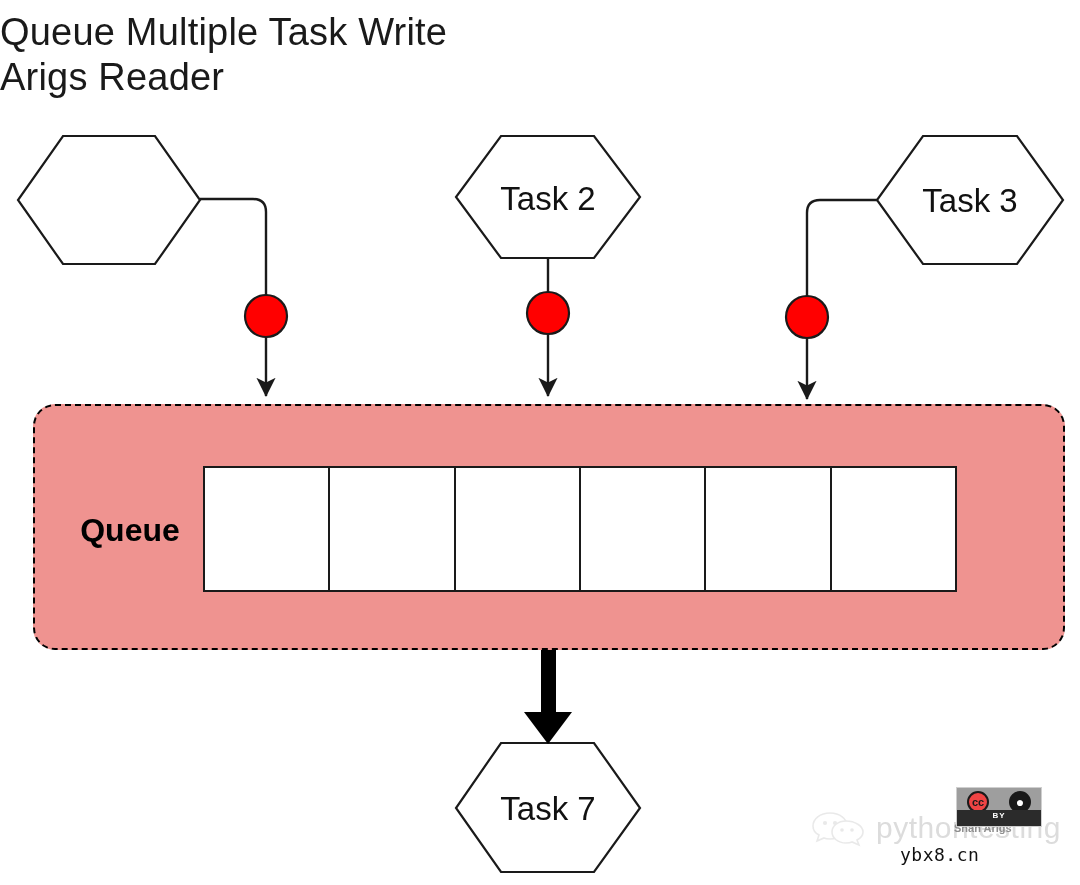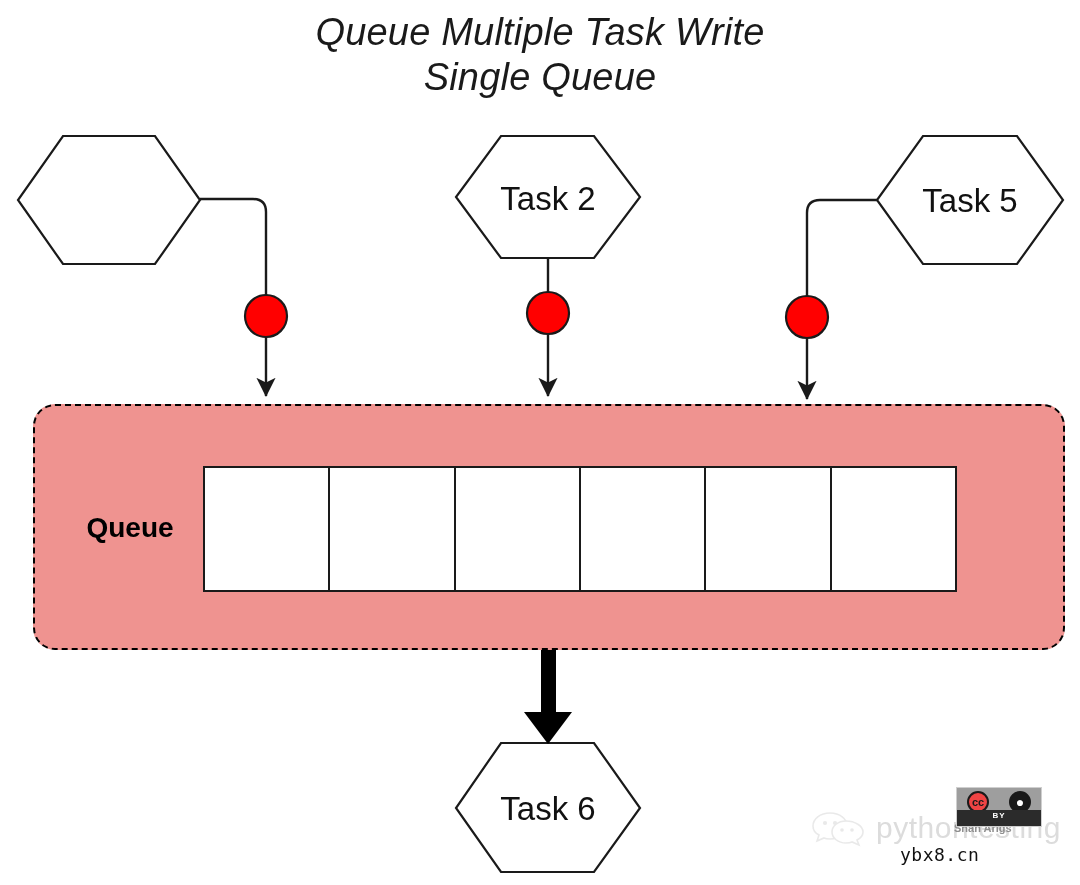--- a/index.html
+++ b/index.html
@@ -22,23 +22,21 @@
     width: 1080px;
     height: 885px;
   }
 
   
   .title-block {
     position: absolute;
     left: 0;
     top: 10px;
     width: 1080px;
-    text-align: center;
     line-height: 1.18;
-    font-style: italic;
   }
   .title-line {
     font-size: 38px;
     font-weight: 400;
     letter-spacing: 0.2px;
     color: #1a1a1a;
     display: block;
   }
 
   
@@ -72,21 +70,21 @@
     background: #ef9390;
     border: 2px dashed #000000;
     border-radius: 22px;
   }
   .queue-label {
     position: absolute;
     left: 70px;
     top: 512px;
     width: 120px;
     text-align: center;
-    font-size: 28px;
+    font-size: 32px;
     font-weight: bold;
     color: #000000;
   }
   .queue-grid {
     position: absolute;
     left: 203px;
     top: 466px;
     width: 754px;
     height: 126px;
     display: flex;
@@ -204,21 +202,21 @@
     letter-spacing: 1px;
   }
 </style>
 </head>
 <body>
 
 <div id="diagram-root">
 
   <div class="title-block">
     <span class="title-line">Queue Multiple Task Write</span>
-    <span class="title-line">Single Queue</span>
+    <span class="title-line">Arigs Reader</span>
   </div>
 
   <svg class="canvas" viewBox="0 0 1080 885" xmlns="http://www.w3.org/2000/svg">
     <defs>
       <marker id="thin-arrow" markerWidth="10" markerHeight="10" refX="7.6" refY="4" orient="auto" markerUnits="strokeWidth">
         <path d="M0,0 L8,4 L0,8 L2,4 Z" fill="#1a1a1a"></path>
       </marker>
     </defs>
 
     <polygon points="63,136 155,136 200,200 155,264 63,264 18,200" fill="#ffffff" stroke="#1a1a1a" stroke-width="2.2"></polygon>
@@ -236,22 +234,22 @@
     <path d="M877,200 L820,200 Q807,200 807,213 L807,399" fill="none" stroke="#1a1a1a" stroke-width="2.4" marker-end="url(#thin-arrow)"></path>
 
     <circle cx="266" cy="316" r="21" fill="#ff0000" stroke="#1a1a1a" stroke-width="2.2"></circle>
     <circle cx="548" cy="313" r="21" fill="#ff0000" stroke="#1a1a1a" stroke-width="2.2"></circle>
     <circle cx="807" cy="317" r="21" fill="#ff0000" stroke="#1a1a1a" stroke-width="2.2"></circle>
 
     <polygon points="541,650 556,650 556,712 572,712 548,744 524,712 541,712" fill="#000000"></polygon>
   </svg>
 
   <div class="node-label" style="left:456px; top:180px; width:184px;">Task 2</div>
-  <div class="node-label" style="left:877px; top:182px; width:186px;">Task 5</div>
-  <div class="node-label" style="left:456px; top:790px; width:184px;">Task 6</div>
+  <div class="node-label" style="left:877px; top:182px; width:186px;">Task 3</div>
+  <div class="node-label" style="left:456px; top:790px; width:184px;">Task 7</div>
 
   <div class="queue-box"></div>
   <div class="queue-label">Queue</div>
   <div class="queue-grid">
     <div class="queue-cell"></div>
     <div class="queue-cell"></div>
     <div class="queue-cell"></div>
     <div class="queue-cell"></div>
     <div class="queue-cell"></div>
     <div class="queue-cell"></div>

